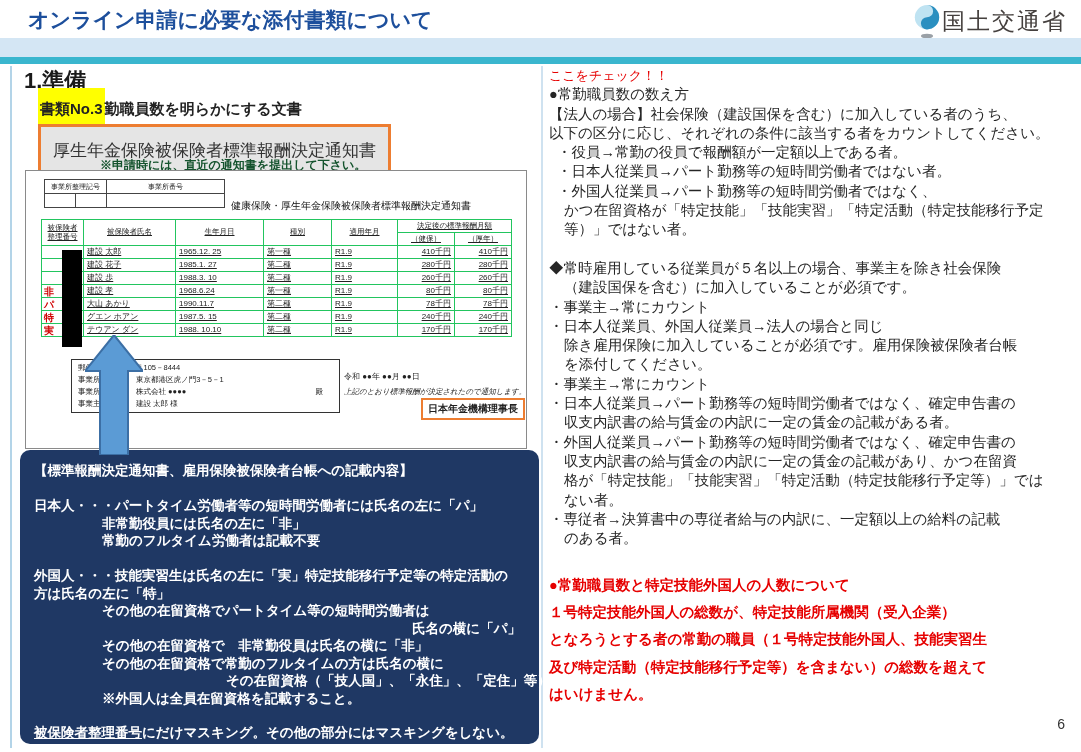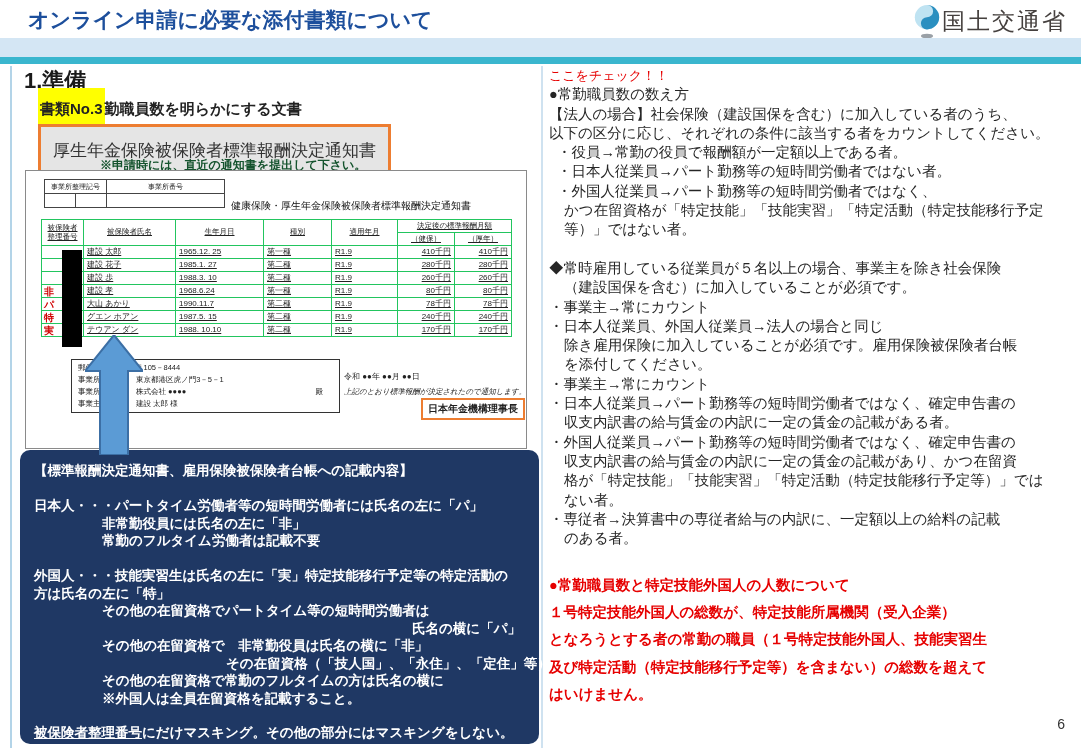--- a/index.html
+++ b/index.html
@@ -253,22 +253,22 @@
         <div class="nline"></div>
         <div class="nline">日本人・・・パートタイム労働者等の短時間労働者には氏名の左に「パ」</div>
         <div class="nline ind-a">非常勤役員には氏名の左に「非」</div>
         <div class="nline ind-a">常勤のフルタイム労働者は記載不要</div>
         <div class="nline"></div>
         <div class="nline">外国人・・・技能実習生は氏名の左に「実」特定技能移行予定等の特定活動の</div>
         <div class="nline">方は氏名の左に「特」</div>
         <div class="nline ind-a">その他の在留資格でパートタイム等の短時間労働者は</div>
         <div class="nline right">氏名の横に「パ」</div>
         <div class="nline ind-a">その他の在留資格で　非常勤役員は氏名の横に「非」</div>
+        <div class="nline ind-a">その他の在留資格で常勤のフルタイムの方は氏名の横に</div>
         <div class="nline ind-b">その在留資格（「技人国」、「永住」、「定住」等）</div>
-        <div class="nline ind-a">その他の在留資格で常勤のフルタイムの方は氏名の横に</div>
         <div class="nline ind-a">※外国人は全員在留資格を記載すること。</div>
       </div>
     <div class="nline masking">
       <span class="ul">被保険者整理番号</span><span>にだけマスキング。その他の部分にはマスキングをしない。</span>
     </div>
   </div>
 
   <div class="right-col">
       <div class="rline red check">ここをチェック！！</div>
       <div class="rline">●常勤職員数の数え方</div>

